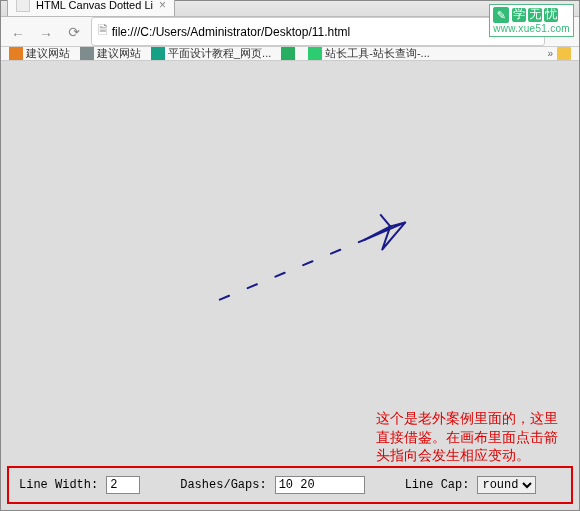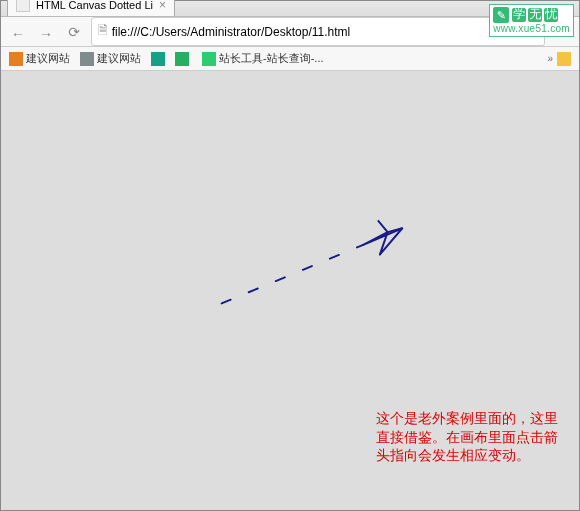--- a/index.html
+++ b/index.html
@@ -7,21 +7,21 @@
 .window { background: #fff; border: 1px solid #888; height: 100%; display: flex; flex-direction: column; }
 .tab-bar { display: flex; align-items: flex-end; background: linear-gradient(#e8e8e8,#dedede); height: 16px; padding-left: 6px; border-bottom: 1px solid #bbb; }
 .tab { background: #f9f9f9; border: 1px solid #aaa; border-bottom: none; border-radius: 3px 3px 0 0; padding: 4px 8px; display: flex; align-items: center; gap: 6px; font-size: 11px; max-width: 180px; }
 .tab-icon { width: 14px; height: 14px; background: #eee; border: 1px solid #ccc; }
 .tab-close { color: #888; font-size: 12px; line-height: 1; }
 .addr-bar { display: flex; align-items: center; gap: 6px; padding: 4px 6px; border-bottom: 1px solid #ccc; background: #f7f7f7; height: 30px; }
 .nav-btn { width: 22px; height: 22px; display: flex; align-items: center; justify-content: center; color: #888; font-size: 14px; border-radius: 2px; }
 .addr-input { flex: 1; border: 1px solid #ccc; border-radius: 3px; padding: 3px 6px; font-size: 12px; display: flex; align-items: center; gap: 4px; background: #fff; }
 .paper-icon { color: #888; font-size: 12px; }
 .star-icon { color: #ccc; font-size: 14px; margin-left: auto; }
-.bm-bar { display: flex; align-items: center; gap: 10px; padding: 3px 8px; border-bottom: 1px solid #ccc; background: #f7f7f7; height: 24px; font-size: 11px; overflow: hidden; }
+.bm-bar { display: flex; align-items: center; gap: 10px; padding: 3px 8px; border-bottom: 1px solid #ccc; background: #f7f7f7; height: 14px; font-size: 11px; overflow: hidden; }
 .bm { display: flex; align-items: center; gap: 3px; white-space: nowrap; color: #333; }
 .bm-ico { width: 14px; height: 14px; display: inline-block; }
 .bm-ico.orange { background: #e67e22; }
 .bm-ico.blue { background: #3498db; }
 .bm-ico.gray { background: #7f8c8d; }
 .bm-ico.teal { background: #16a085; }
 .bm-ico.green { background: #27ae60; }
 .bm-ico.cyan { background: #2ecc71; }
 .bm-ico.folder { background: #f4c343; border-radius: 1px; }
 .bm-right { margin-left: auto; display: flex; align-items: center; gap: 4px; }
@@ -87,20 +87,21 @@
     <div class="bm">
         <span class="bm-ico orange"></span>
         <span>建议网站</span>
       </div>
     <div class="bm">
         <span class="bm-ico gray"></span>
         <span>建议网站</span>
       </div>
     <div class="bm">
         <span class="bm-ico teal"></span>
+        <span>平面设计教程_网页...</span>
       </div>
     <div class="bm">
         <span class="bm-ico green"></span>
         <span></span>
       </div>
     <div class="bm">
         <span class="bm-ico cyan"></span>
         <span>站长工具-站长查询-...</span>
       </div>
     <div class="bm-right">
@@ -113,14 +114,24 @@
 
   <div class="content">
     <div class="canvas">
       <svg viewBox="0 0 560 380">
         <line x1="210" y1="235" x2="355" y2="175" stroke="#1a1b8b" stroke-width="2" stroke-linecap="round" stroke-dasharray="10 20"></line>
         <path d="M355 175 L395 158 L372 185 L380 162 Z" fill="none" stroke="#1a1b8b" stroke-width="2" stroke-linejoin="round"></path>
         <path d="M395 158 L380 162 L370 150" fill="none" stroke="#1a1b8b" stroke-width="2"></path>
       </svg>
     </div>
     <div class="annot">这个是老外案例里面的，这里直接借鉴。在画布里面点击箭头指向会发生相应变动。</div>
+    <div class="ctrl">
+      <span>Line Width:</span>
+      <input type="text" style="width: 34px;" value="2">
+      <span style="width:24px"></span>
+      <span>Dashes/Gaps:</span>
+      <input type="text" style="width: 90px;" value="10 20">
+      <span style="width:24px"></span>
+      <span>Line Cap:</span>
+      <select><option>round</option></select>
+    </div>
   </div>
 </div>
 
 </body></html>

